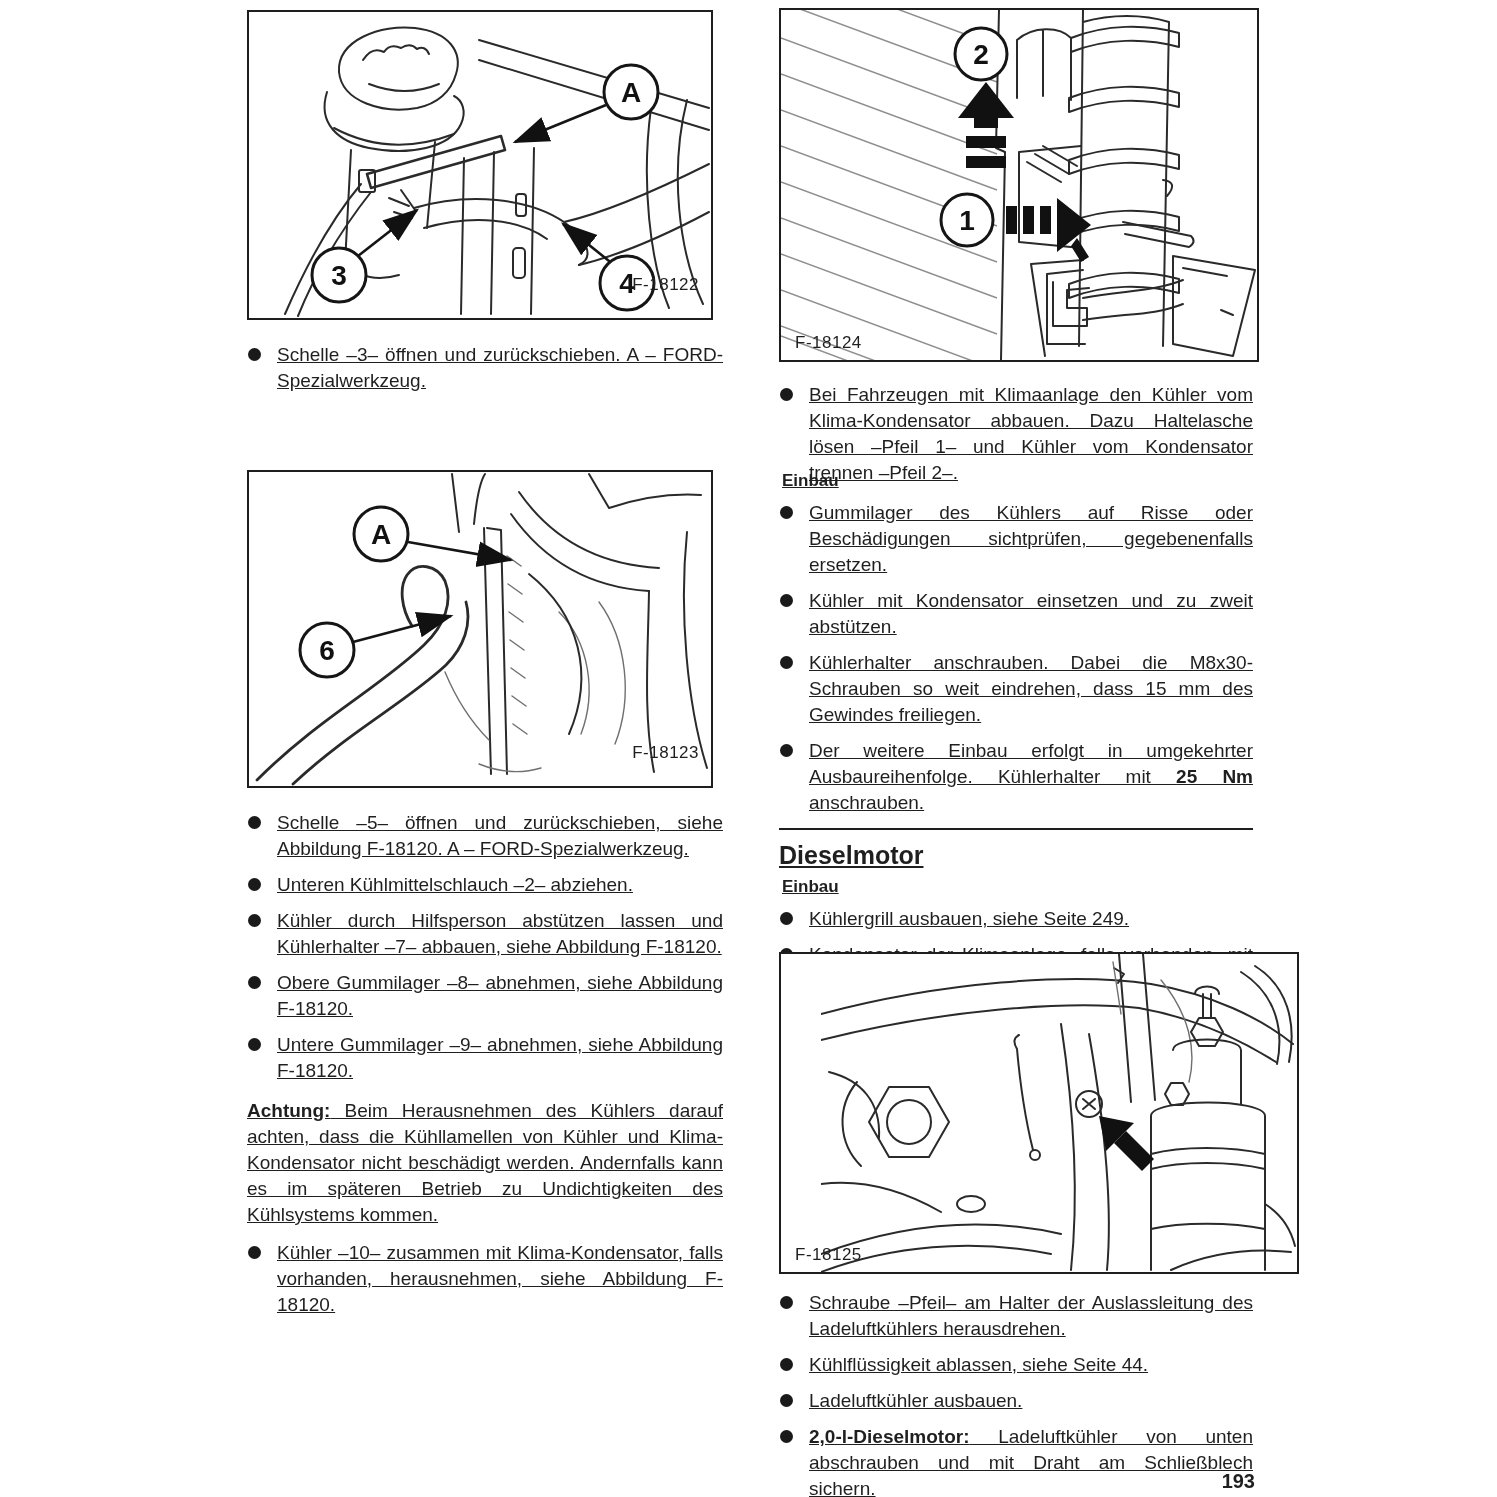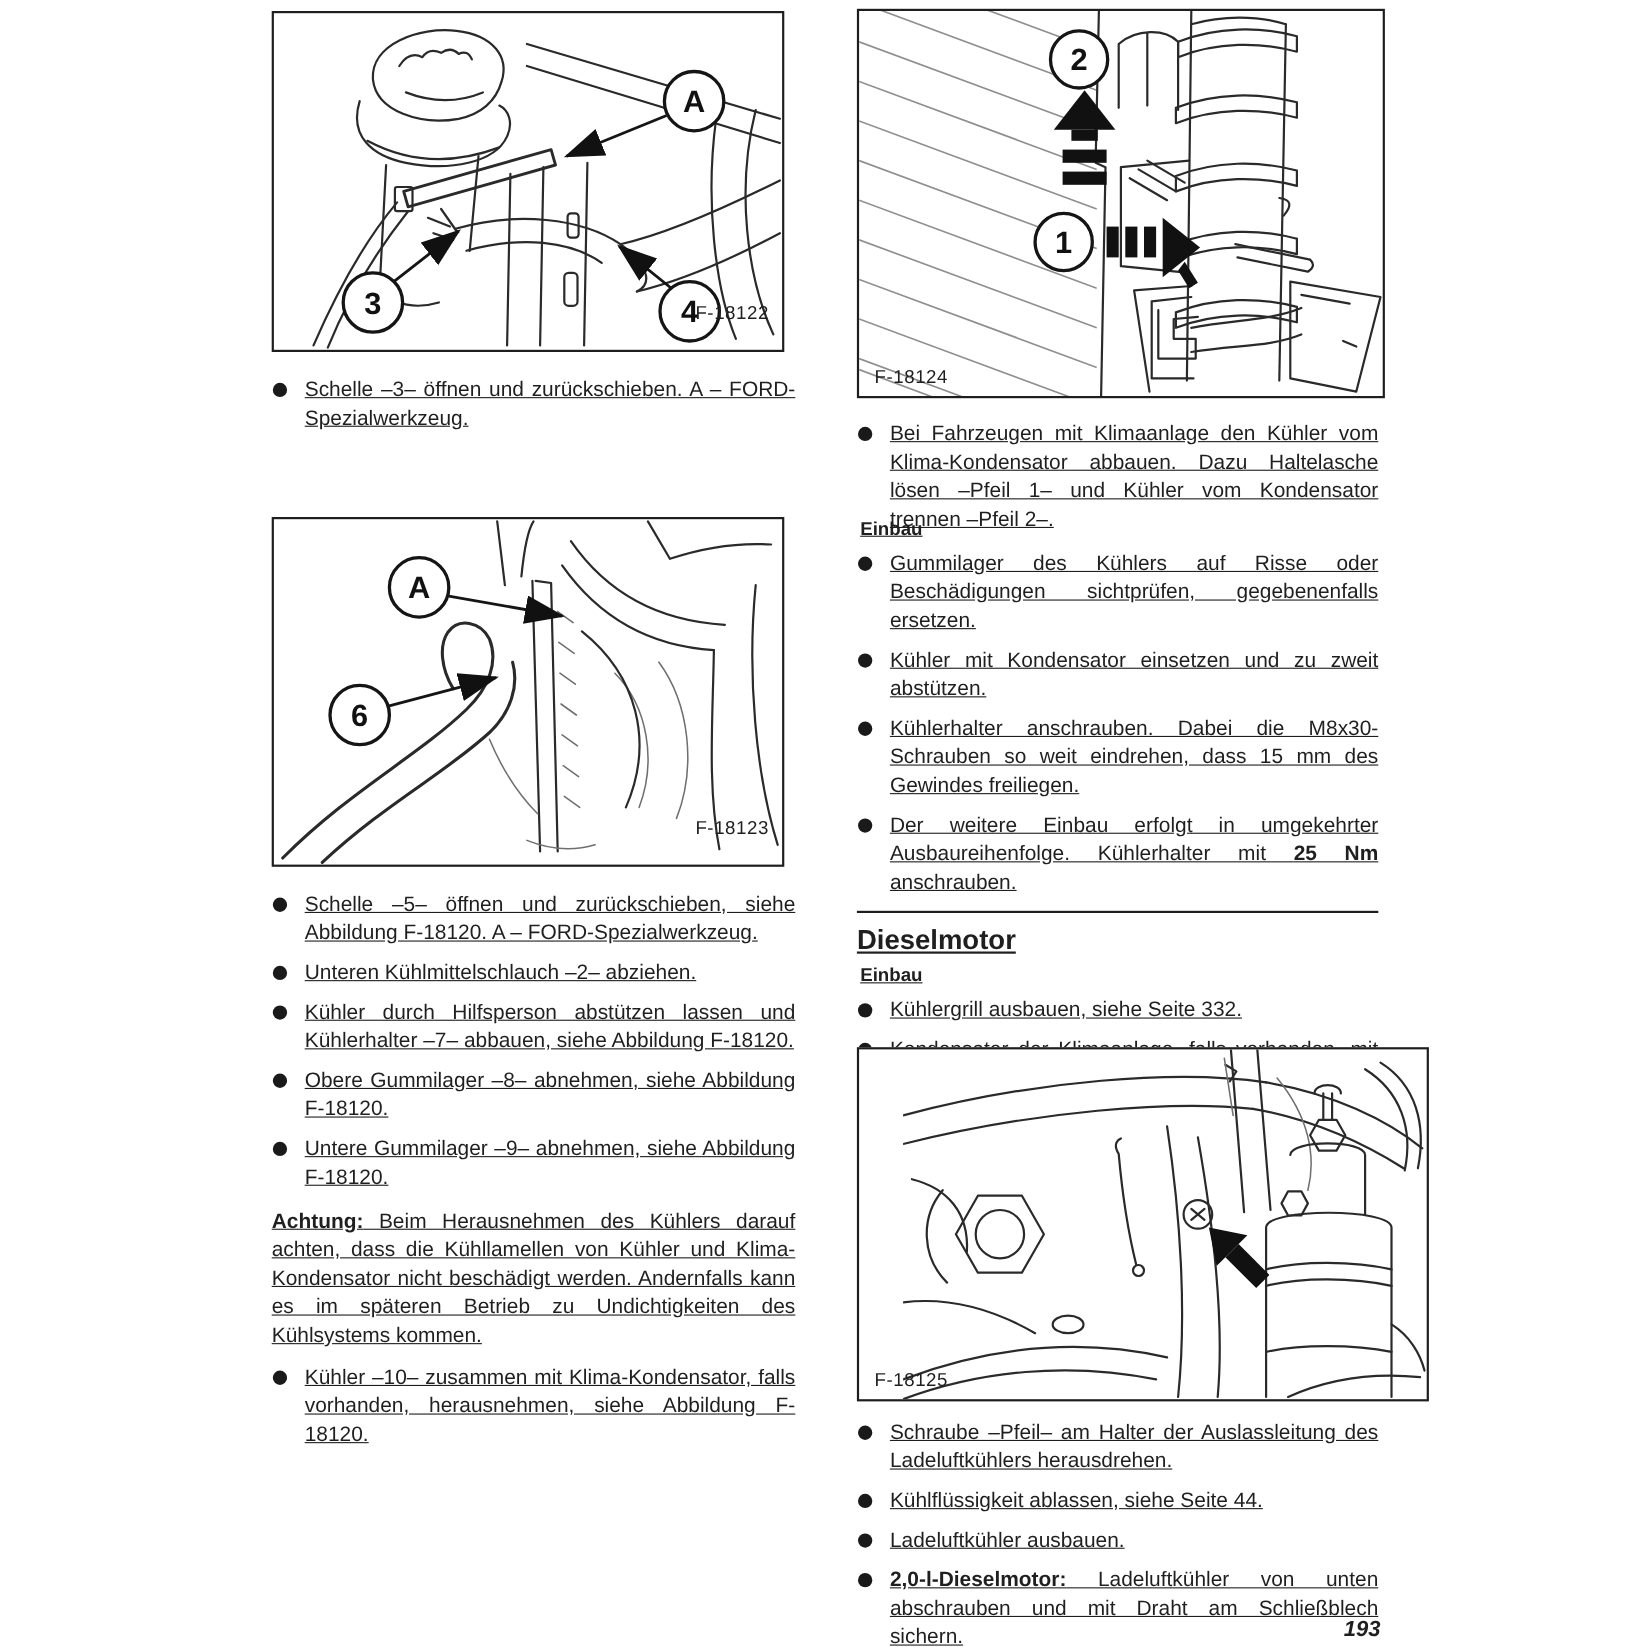--- a/index.html
+++ b/index.html
@@ -279,21 +279,21 @@
         <span class="dot"></span>
         <span>Der weitere Einbau erfolgt in umgekehrter Ausbaureihenfolge. Kühlerhalter mit </span><b>25 Nm</b><span> anschrauben.</span>
       </li>
     </ul>
     <hr class="divider">
     <h2 class="h-chapter">Dieselmotor</h2>
     <h3 class="h-sub">Einbau</h3>
     <ul class="blist">
       <li class="bullet">
         <span class="dot"></span>
-        <span>Kühlergrill ausbauen, siehe Seite 332.</span>
+        <span>Kühlergrill ausbauen, siehe Seite 249.</span>
       </li>
       <li class="bullet">
         <span class="dot"></span>
         <span>Kondensator der Klimaanlage, falls vorhanden, mit Draht am Schließblech sichern.</span>
       </li>
       <li class="bullet">
         <span class="dot"></span>
         <span>Rechten Scheinwerfer ausbauen, siehe Seite 101.</span>
       </li>
     </ul>
@@ -356,14 +356,14 @@
     <li class="bullet">
       <span class="dot"></span>
       <span>Ladeluftkühler ausbauen.</span>
     </li>
     <li class="bullet">
       <span class="dot"></span>
       <b>2,0-l-Dieselmotor:</b><span> Ladeluftkühler von unten abschrauben und mit Draht am Schließblech sichern.</span>
     </li>
   </ul>
 
-  <div class="pageno" style="top:1462px;font-style:italic;">193</div>
+  <div class="pageno" style="top:1462px;">193</div>
 </div>
 
 </body></html>

